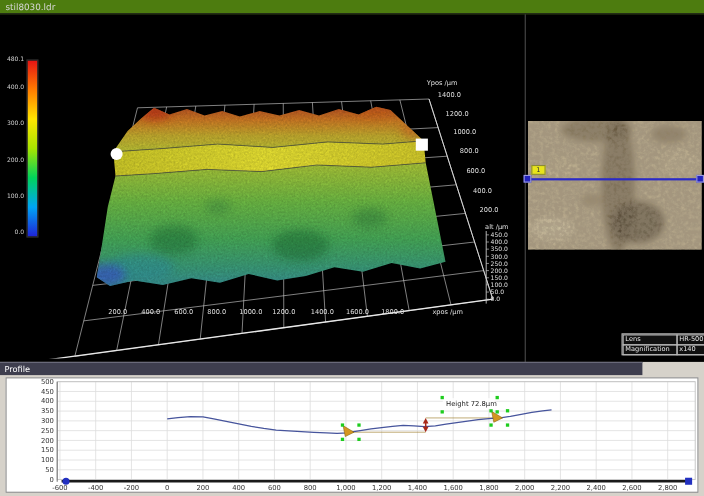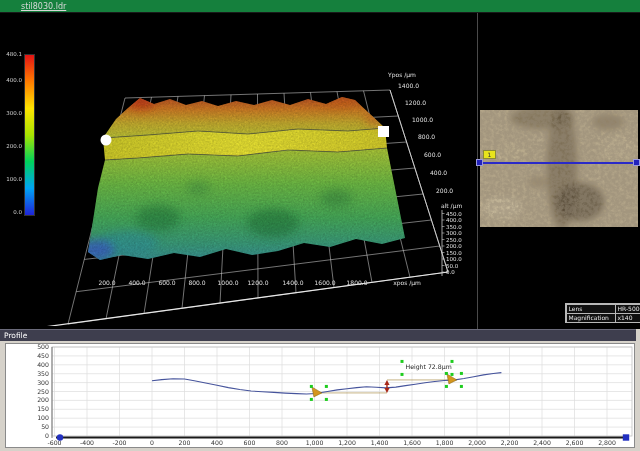--- a/index.html
+++ b/index.html
@@ -1,20 +1,20 @@
 <!DOCTYPE html>
 <html><head>
 <meta charset="utf-8">
 <style>
   html,body{margin:0;padding:0;background:#222;}
   #app{position:relative;width:640px;height:451px;background:#000;overflow:hidden;
        font-family:"DejaVu Sans",sans-serif;-webkit-font-smoothing:antialiased;}
   .abs{position:absolute;}
-  #titlebar{left:0;top:0;width:640px;height:13px;background:#15803d;border-bottom:1px solid #1a1a1a;
-            color:#d8d8d8;font-size:8px;line-height:13px;padding-left:21px;box-sizing:border-box;text-decoration:underline;}
+  #titlebar{left:0;top:0;width:640px;height:13px;background:#4d7c0f;border-bottom:1px solid #1a1a1a;
+            color:#d8d8d8;font-size:8px;line-height:13px;padding-left:5px;box-sizing:border-box;}
   
   #colorscale{left:6px;top:50px;width:42px;height:172px;}
   #cbar{position:absolute;left:18px;top:4px;width:9px;height:160px;
         background:linear-gradient(to top,#1f24d8,#00a4f4,#00d25c,#a8e400,#ffe400,#ff7c00,#e41414);
         border:1px solid #333;}
   .cbl{position:absolute;right:26px;width:30px;text-align:right;color:#cfcfcf;font-size:5.5px;line-height:6px;}
   
   #v3d{left:38px;top:18px;width:440px;height:308px;}
   
   #vdiv{left:477px;top:13px;width:1px;height:316px;background:#4a4a4a;}
@@ -23,21 +23,21 @@
   .mend{position:absolute;top:159px;width:7px;height:7px;background:#2222bc;border:1px solid #9a9adc;box-sizing:border-box;}
   #tag1{left:483px;top:150px;width:13px;height:9px;background:#e8e41c;border:1px solid #8a8a36;
         color:#333;font-size:6px;line-height:8px;text-align:center;box-sizing:border-box;}
   
   #infobox{left:565px;top:303px;border:1px solid #b8b8b8;background:#101010;}
   .irow{display:flex;}
   .irow div{border:1px solid #b8b8b8;color:#e8e8e8;font-size:6px;line-height:8px;padding:0 2px;margin:-0.5px;}
   .irow .il{width:44px;} .irow .iv{width:38px;}
   
   #ppanel{left:0;top:329px;width:640px;height:122px;background:#d6d2ca;}
-  #phead{position:absolute;left:0;top:0;width:636px;height:12px;background:#3e3e4e;border-top:1px solid #6a6a7a;
+  #phead{position:absolute;left:0;top:0;width:584px;height:12px;background:#3e3e4e;border-top:1px solid #6a6a7a;
          color:#fff;font-size:7.5px;line-height:12px;padding-left:4px;box-sizing:border-box;}
   #pbox{position:absolute;left:5px;top:14px;width:630px;height:105px;background:#fff;border:1px solid #8a8a8a;box-sizing:border-box;}
   text{font-family:"DejaVu Sans",sans-serif;}
 </style>
 </head>
 <body>
 
 <div id="app">
 
   <div class="abs" id="titlebar">

